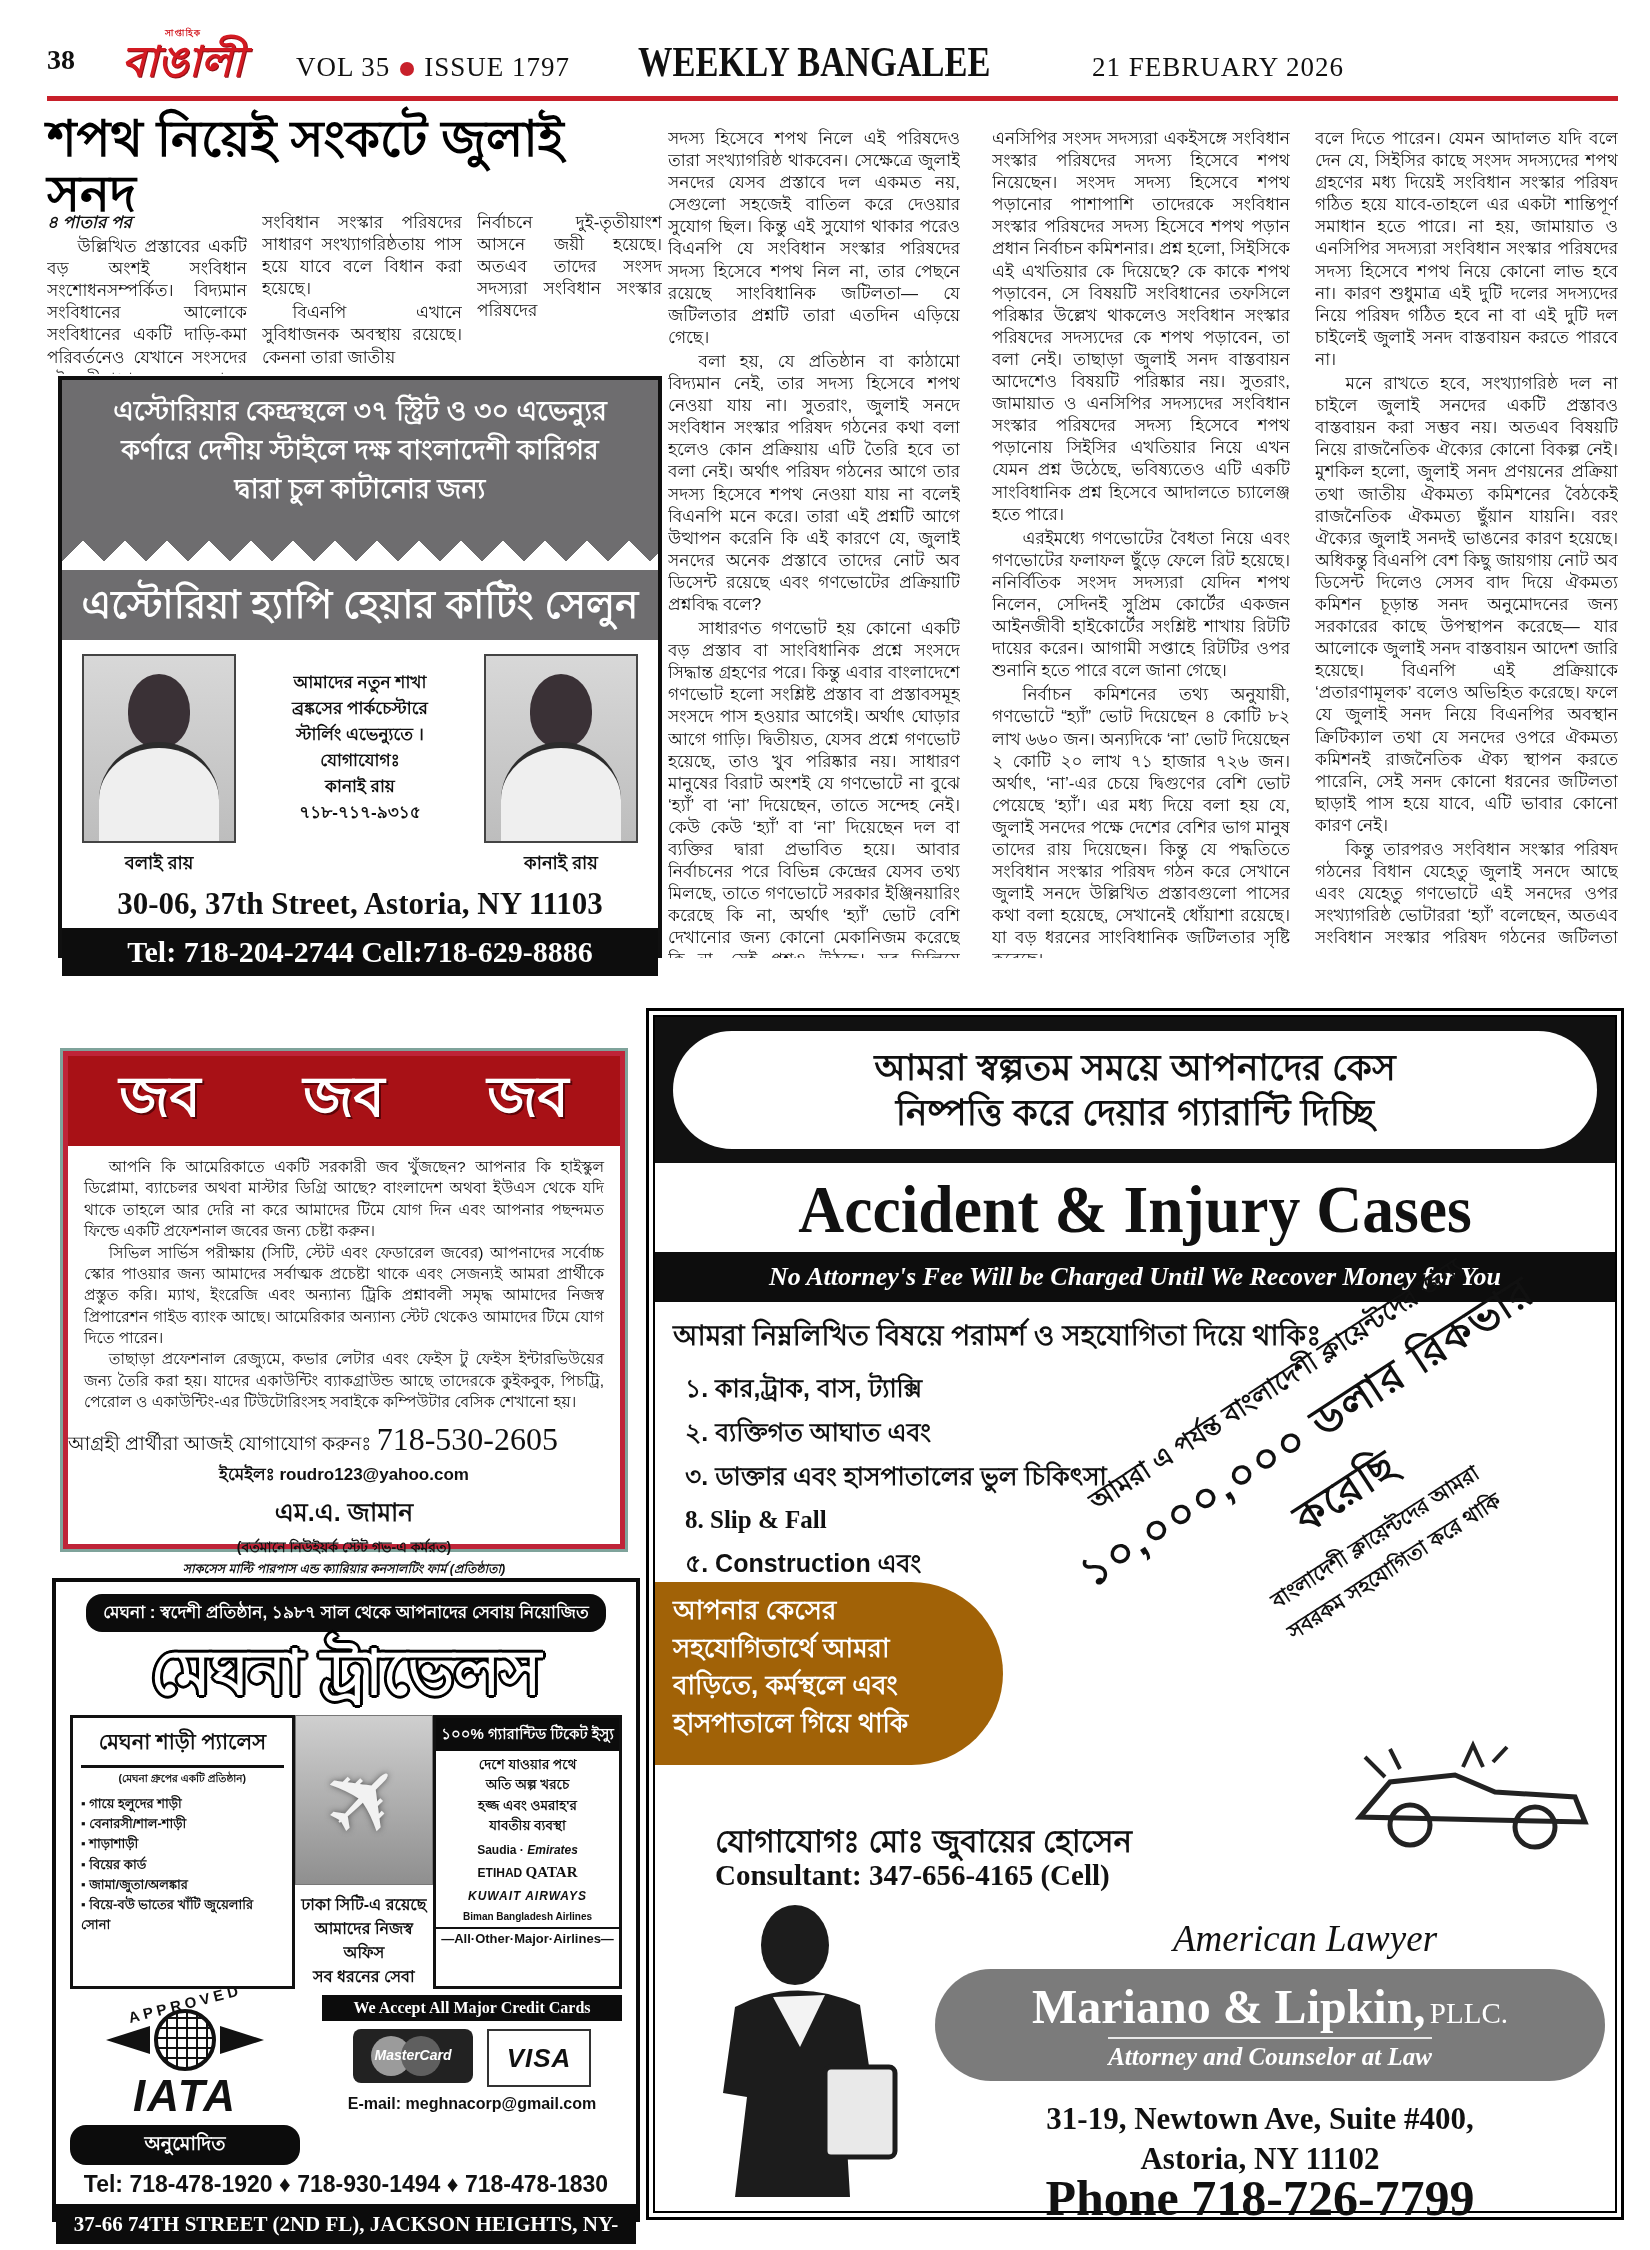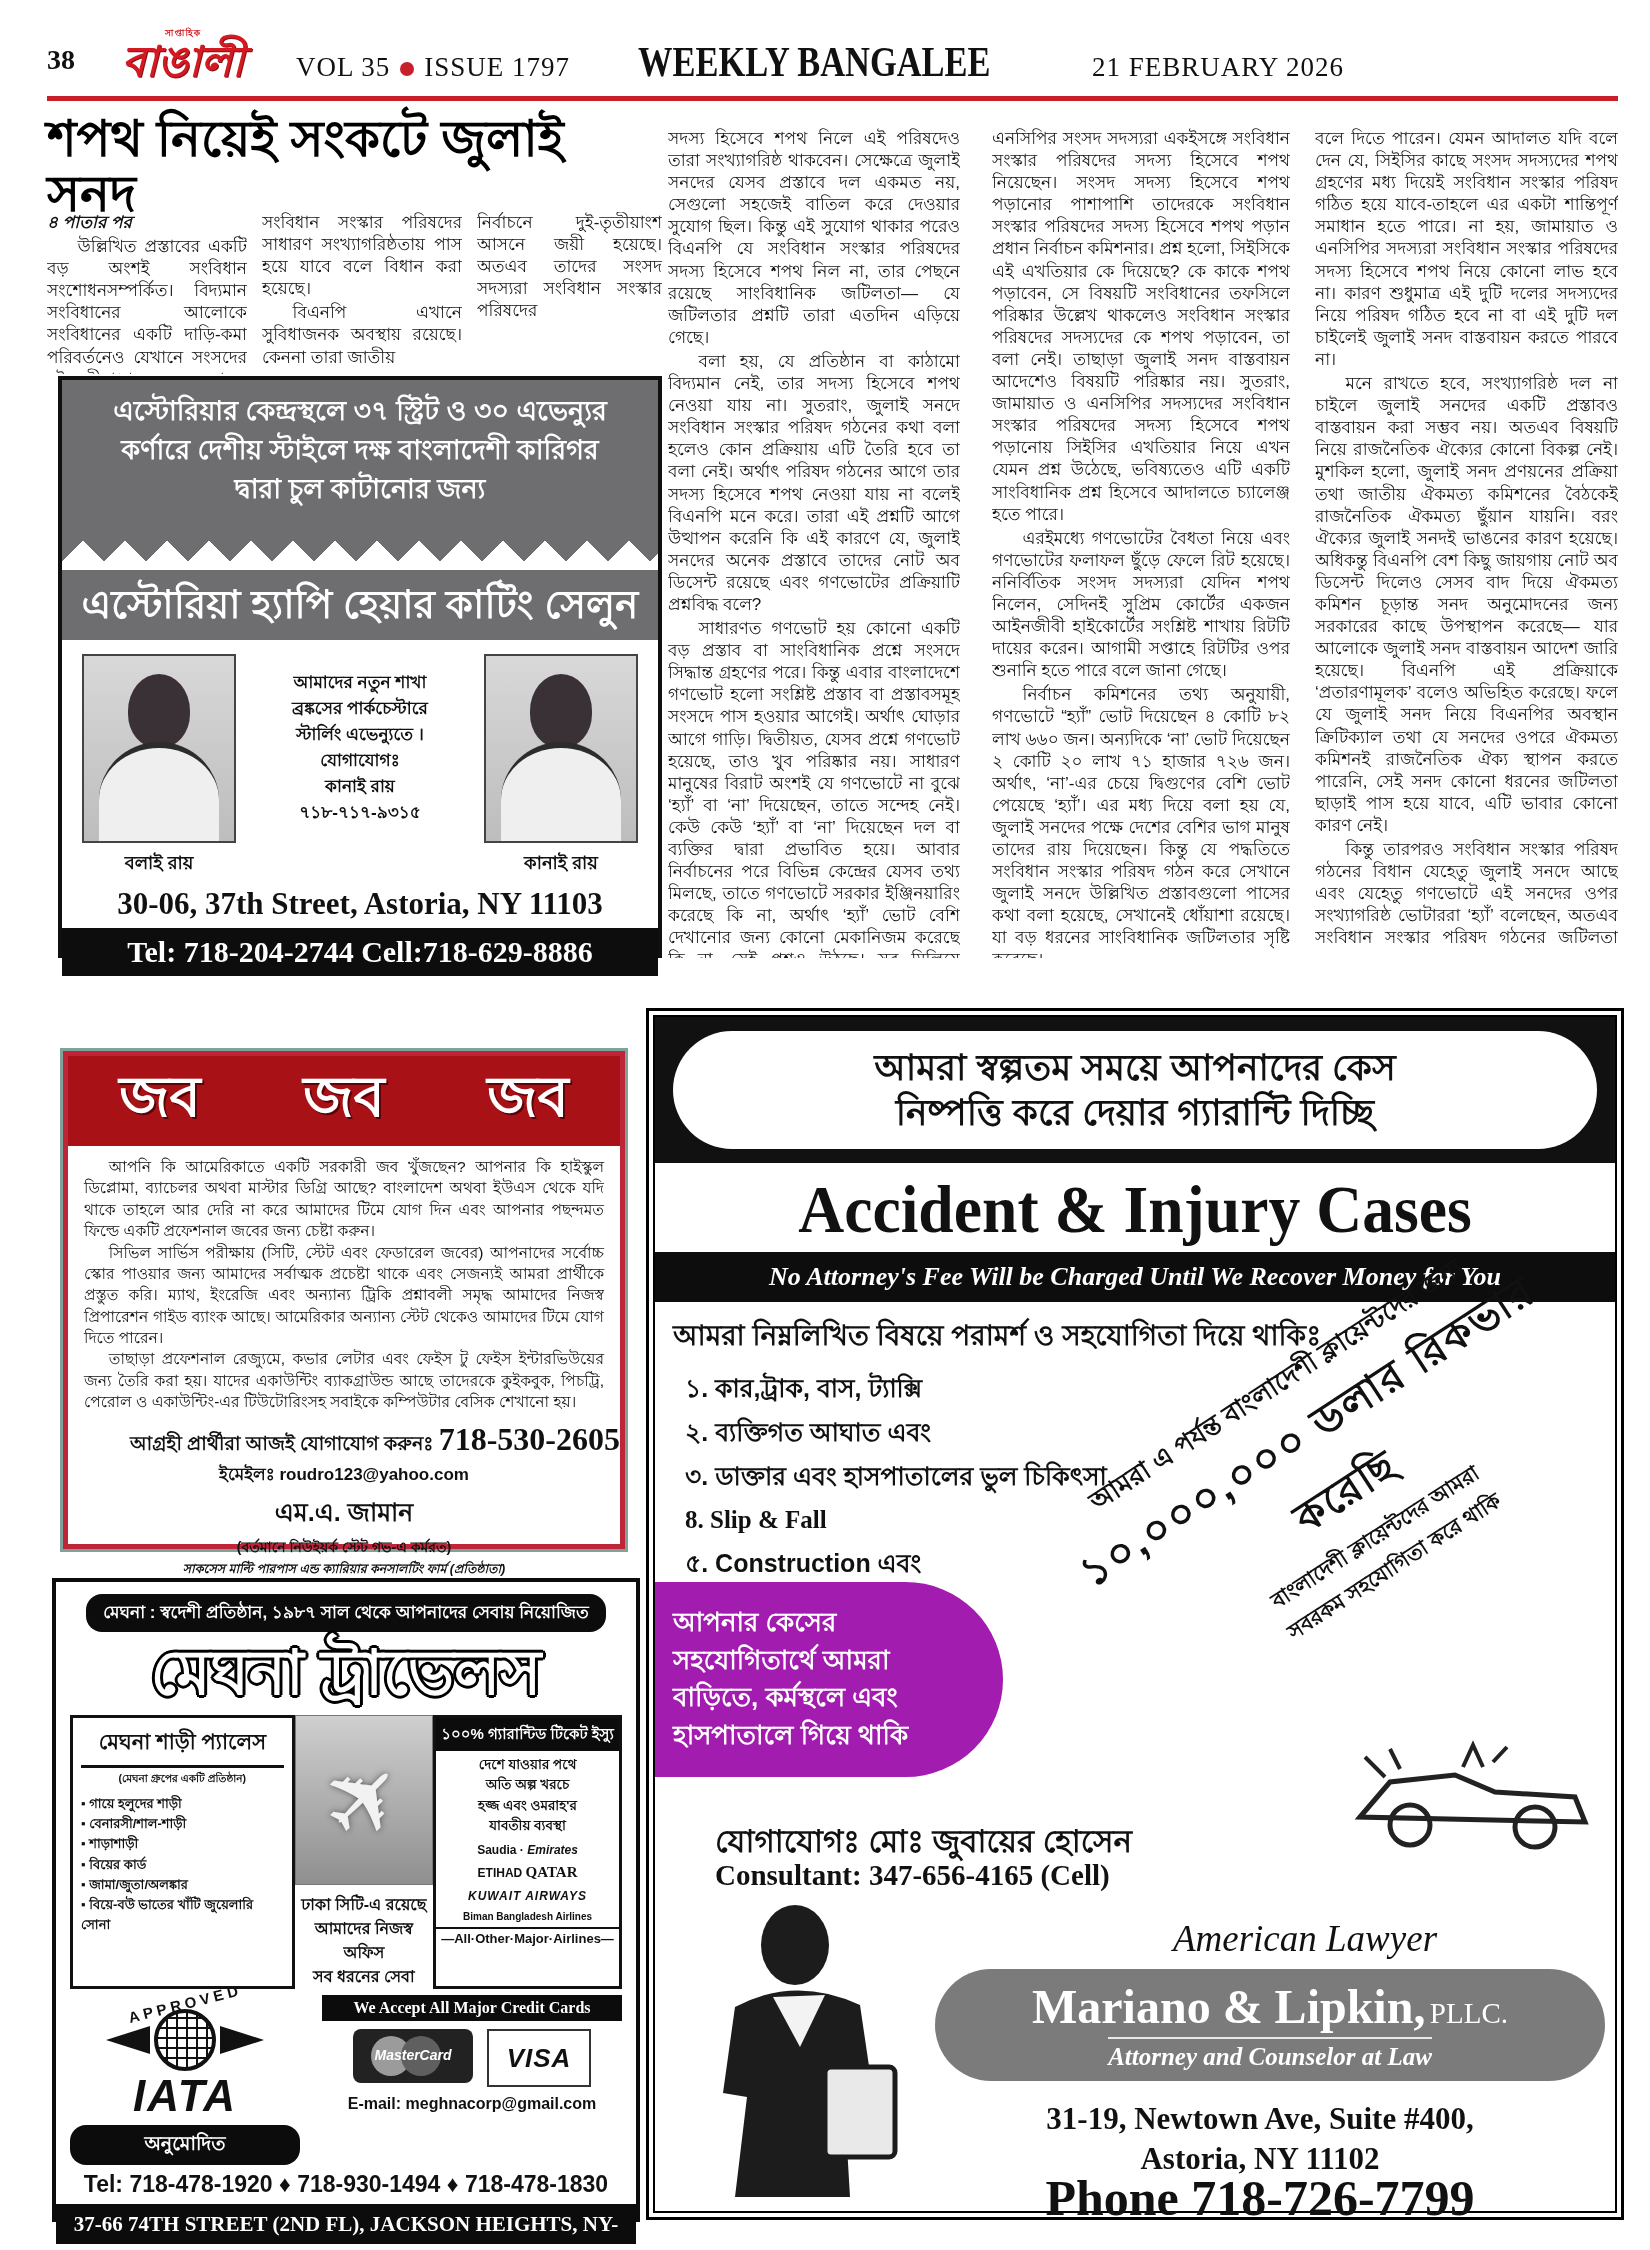--- a/index.html
+++ b/index.html
@@ -40,21 +40,21 @@
   .salon-address{font-family:"Liberation Serif",serif;font-weight:bold;font-size:31px;text-align:center;}
   .salon-tel{background:#0d0d0d;color:#fff;font-family:"Liberation Serif",serif;font-weight:bold;
              font-size:30px;text-align:center;line-height:48px;height:48px;}
   
   .job{border:3px solid #7fa39b;background:#fff;}
   .job-inner{border:5px solid #bf2438;height:100%;box-sizing:border-box;}
   .job-head{background:#a81116;display:flex;justify-content:space-around;align-items:center;height:90px;}
   .job-head span{color:#ffffff;font-weight:bold;font-size:56px;text-shadow:2px 2px 0 #5d0408;}
   .job-body{padding:10px 16px 0 16px;font-size:15.5px;line-height:1.38;text-align:justify;}
   .job-body p{margin:0;text-indent:1.6em;}
-  .job-cta{font-weight:bold;font-size:19px;text-align:right;margin-top:8px;}
+  .job-cta{font-weight:normal;font-size:19px;text-align:left;margin-top:8px;}
   .job-cta .num{font-family:"Liberation Serif",serif;font-size:32px;}
   .job-email{font-weight:bold;font-size:17px;text-align:center;}
   .job-name{font-weight:bold;font-size:25px;text-align:center;margin-top:4px;}
   .job-note{font-weight:bold;font-size:14px;text-align:center;}
   .job-cred{font-size:12.5px;font-style:italic;font-weight:bold;text-align:center;line-height:1.45;}
   
   .meghna{border:4px solid #0c0c0c;background:#fff;}
   .pill{background:#0c0c0c;color:#fff;border-radius:16px;text-align:center;}
   .meghna-title{font-size:62px;font-weight:bold;text-align:center;color:#fff;line-height:1.05;
     text-shadow:-2px -2px 0 #000,2px -2px 0 #000,-2px 2px 0 #000,2px 2px 0 #000,0 3px 0 #000,3px 0 0 #000,-3px 0 0 #000,0 -3px 0 #000;}
@@ -99,21 +99,21 @@
              transform:scaleX(.95);transform-origin:center;white-space:nowrap;}
   .nofee{background:#0d0d0d;color:#fff;font-family:"Liberation Serif",serif;font-style:italic;font-weight:bold;
          font-size:26px;text-align:center;line-height:50px;height:50px;}
   .services-h{font-weight:bold;font-size:28px;}
   .services{font-weight:bold;font-size:25px;line-height:1.75;}
   .services .en{font-family:"Liberation Serif",serif;}
   .recovered{transform:rotate(-33deg);text-align:center;}
   .recovered .r1{font-weight:bold;font-size:26px;}
   .recovered .r2{font-weight:bold;font-size:42px;letter-spacing:2px;}
   .recovered .r3{font-weight:bold;font-size:21px;}
-  .visitbox{background:#a21caf;color:#fff;border-radius:0 120px 120px 0;padding:22px 30px 22px 18px;}
+  .visitbox{background:#a16207;color:#fff;border-radius:0 120px 120px 0;padding:10px 30px 22px 18px;}
   .visitbox div{font-weight:bold;font-size:26px;line-height:1.45;}
   .contact-bn{font-weight:bold;font-size:31px;}
   .consultant{font-family:"Liberation Serif",serif;font-weight:bold;font-size:29px;}
   .amlaw{font-family:"Liberation Serif",serif;font-style:italic;font-size:37px;}
   .firmbox{background:#7b7b7b;border-radius:70px;color:#fff;text-align:center;padding:14px 10px 10px 10px;}
   .firmbox .fn{font-family:"Liberation Serif",serif;font-weight:bold;font-size:48px;line-height:1;}
   .firmbox .fs{font-size:29px;font-family:"Liberation Serif",serif;}
   .firmbox .ft{font-family:"Liberation Serif",serif;font-style:italic;font-weight:bold;font-size:25px;
                border-top:2px solid #e8e8e8;display:inline-block;padding-top:4px;margin-top:6px;}
   .law-addr{font-family:"Liberation Serif",serif;font-weight:bold;font-size:31px;text-align:center;line-height:1.3;}

